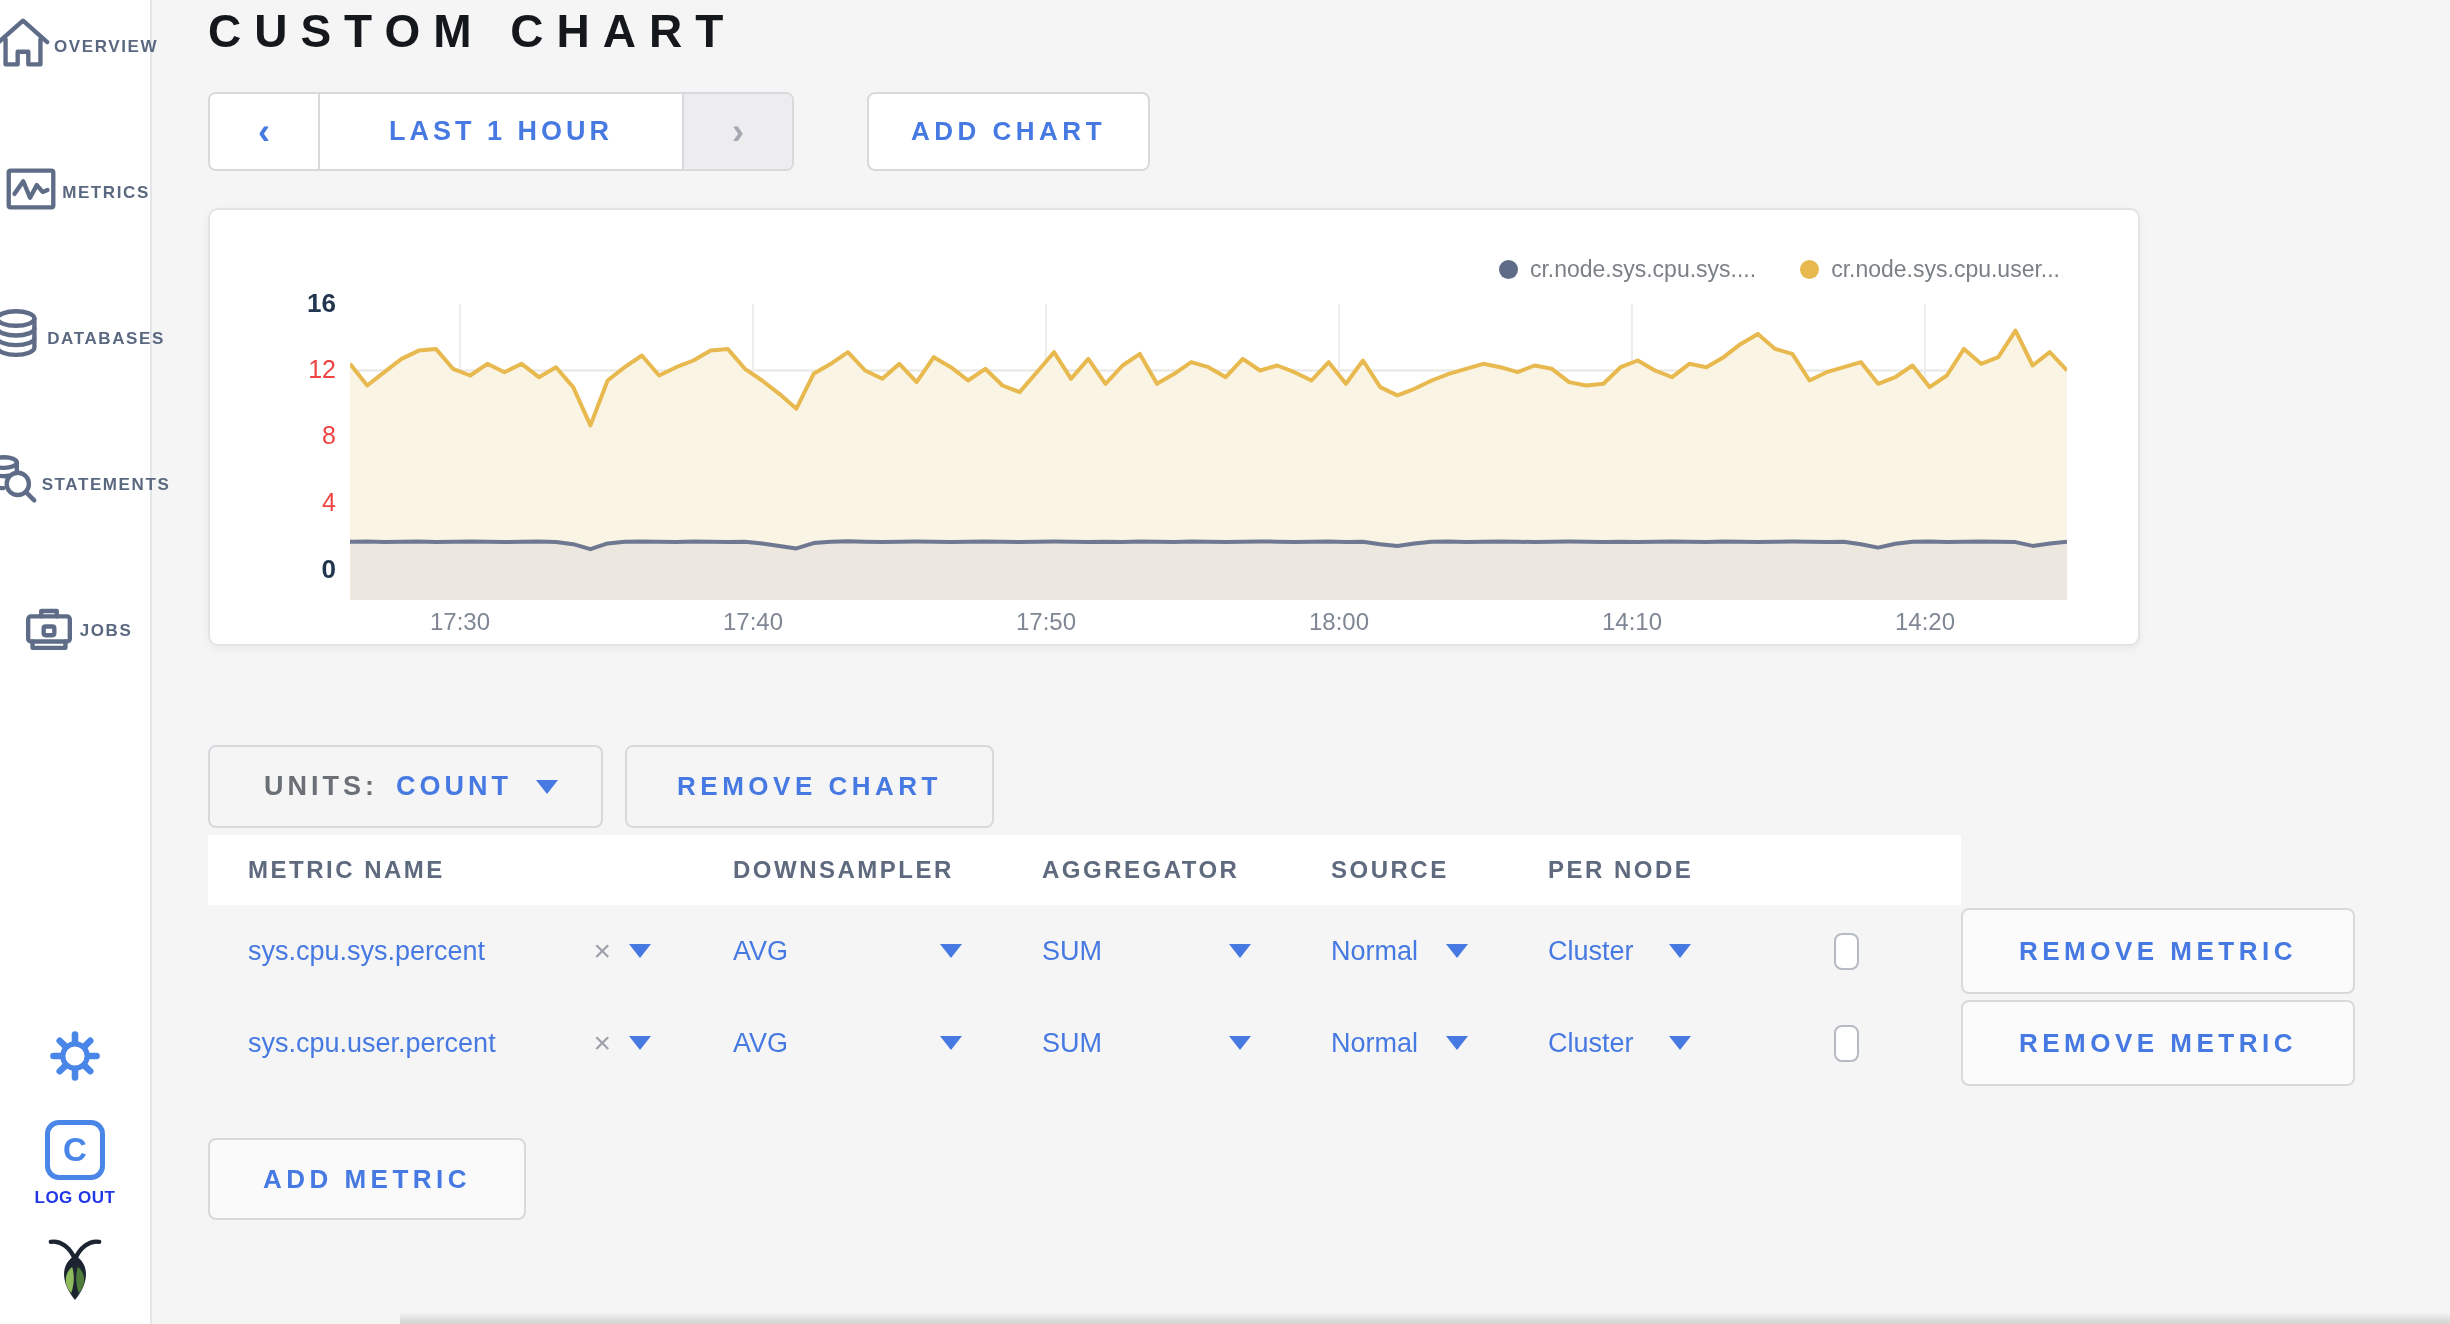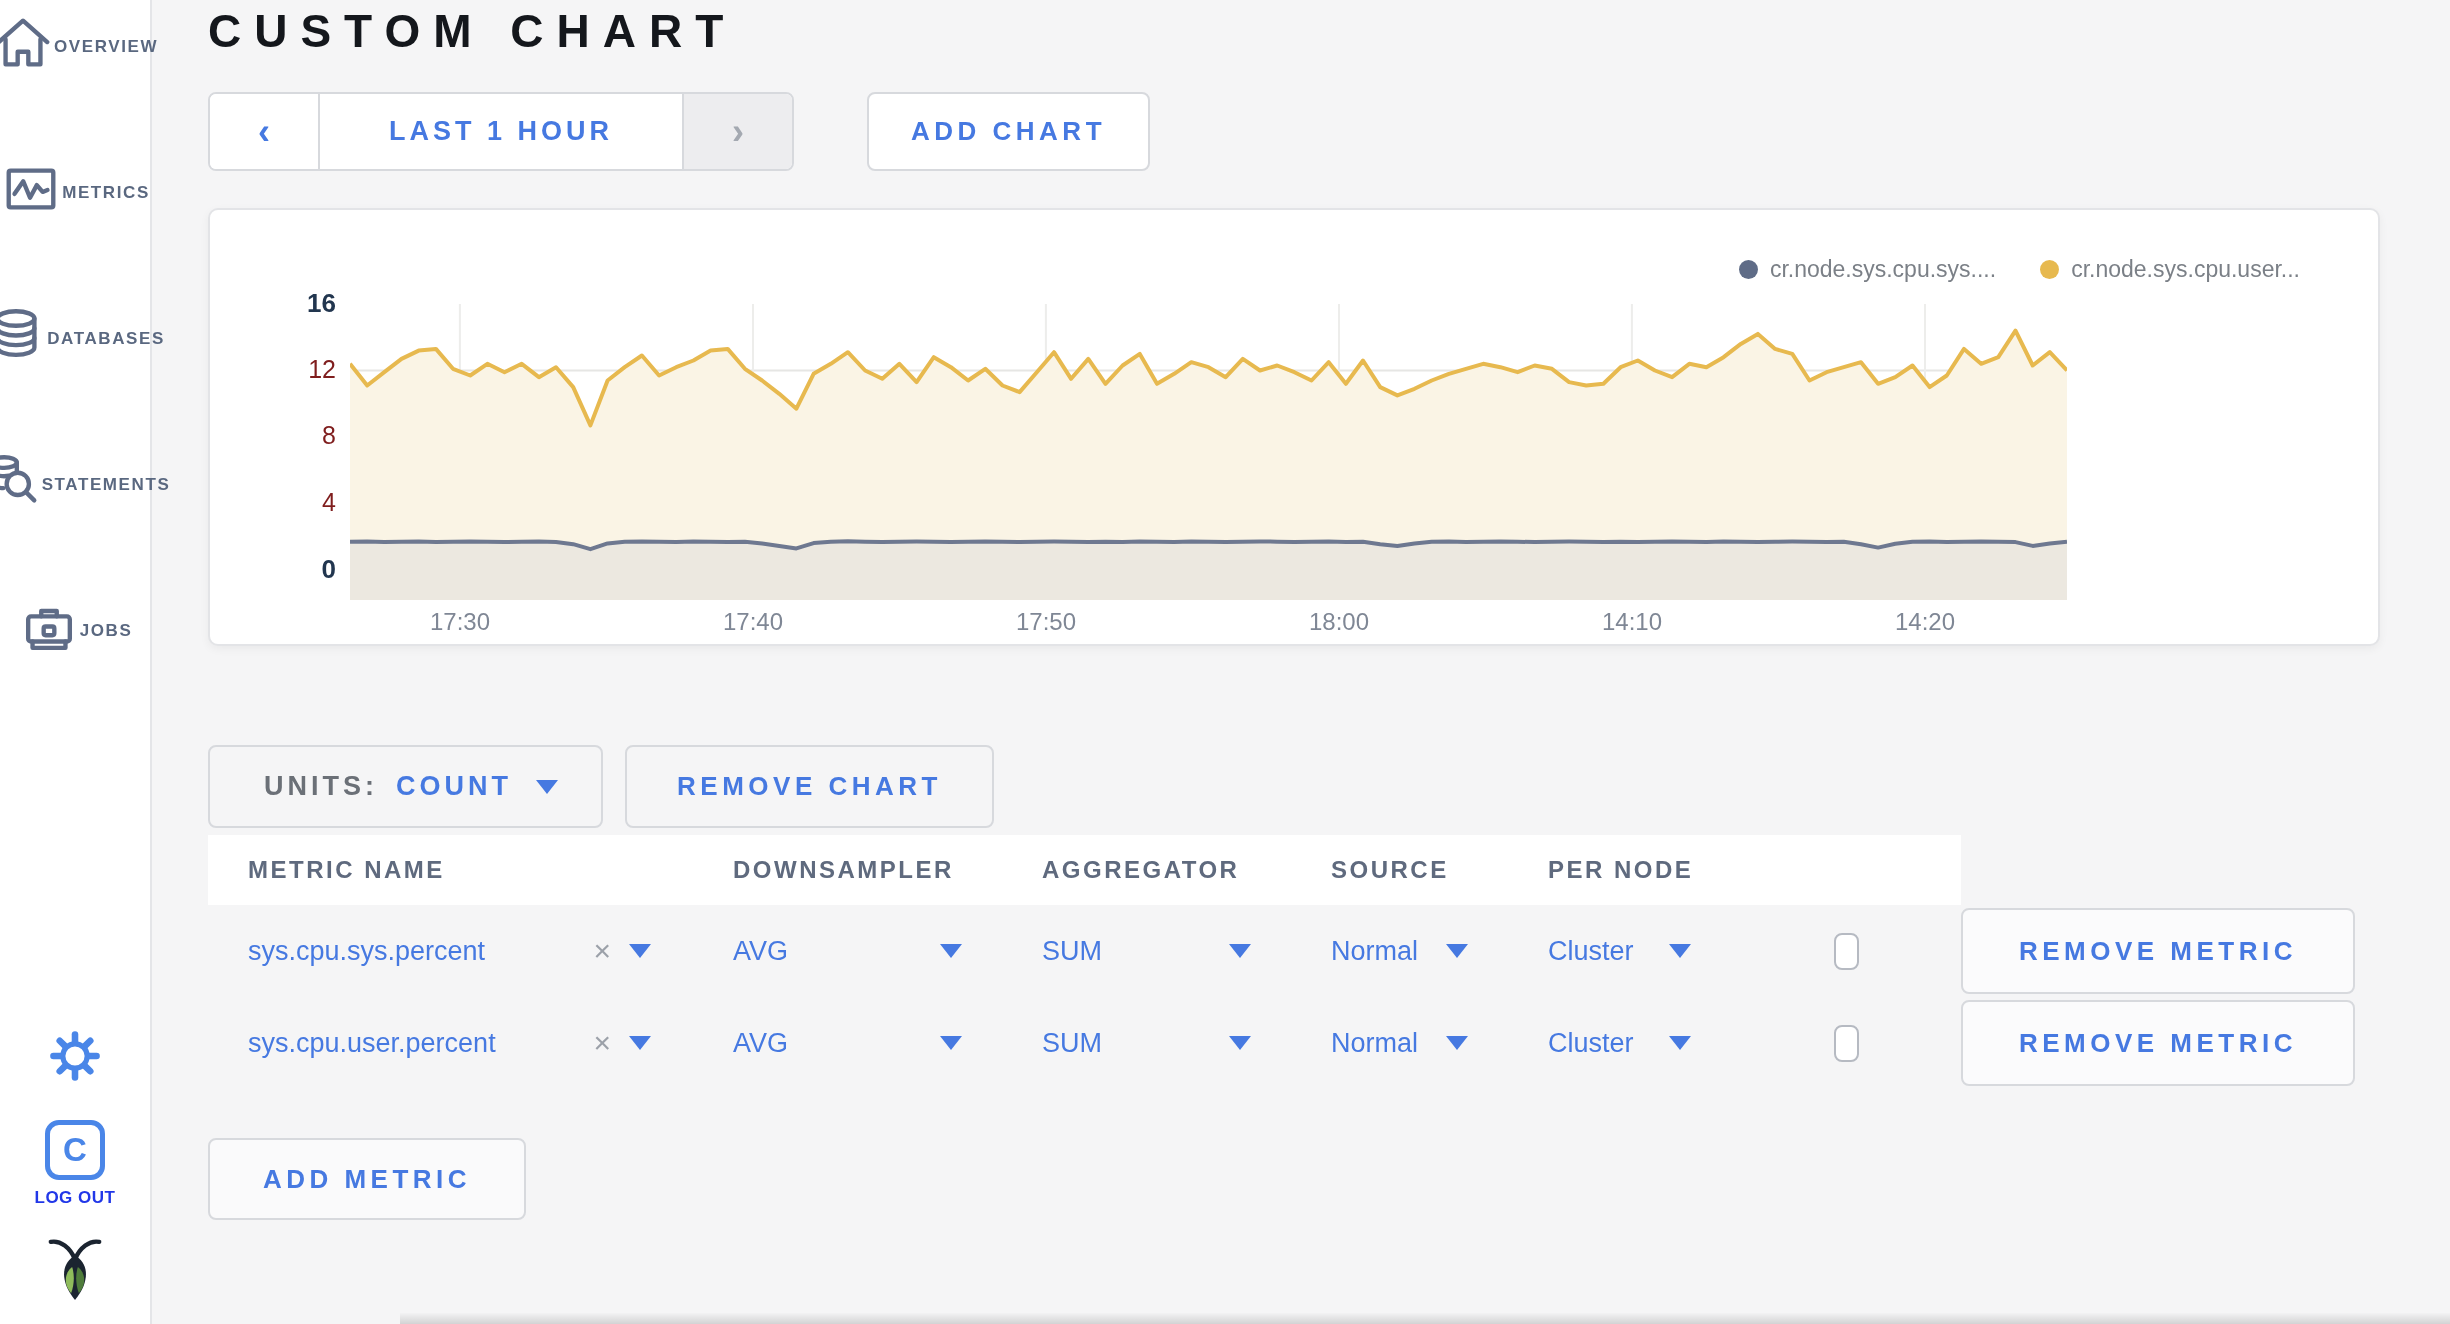--- a/index.html
+++ b/index.html
@@ -34,29 +34,29 @@
   .tp-label { width:362px; font-size:27px; font-weight:700; letter-spacing:4px; color:#4679E1; }
   .tp-next { width:110px; border-left:2px solid #D7D9DD; background:#EDEDEF; }
   .tp-chevron { font-size:36px; line-height:1; color:#4679E1; font-weight:700; }
   .tp-next .tp-chevron { color:#A4A9B1; }
   .btn { display:flex; align-items:center; justify-content:center; background:#fff;
          border:2px solid #D7D9DD; border-radius:8px; color:#4679E1; font-size:26px; font-weight:700;
          letter-spacing:4.5px; cursor:pointer; font-family:inherit; white-space:nowrap; }
   .add-chart { width:283px; margin-left:73px; }
 
   
-  .chart-card { position:absolute; left:208px; top:208px; width:2172px; height:438px; background:#fff;
+  .chart-card { position:absolute; left:208px; top:208px; width:1932px; height:438px; background:#fff;
                 border:2px solid #E3E4E7; border-radius:10px; box-shadow:0 3px 10px rgba(0,0,0,0.05); }
   .legend { position:absolute; right:78px; top:46px; display:flex; gap:44px; }
   .legend-item { display:flex; align-items:center; gap:12px; }
   .legend-dot { width:19px; height:19px; border-radius:50%; }
   .legend-label { font-size:23px; color:#7B8087; }
   .plot { position:absolute; left:140px; top:94px; width:1717px; height:296px; }
   .y-labels { position:absolute; left:42px; top:0; width:84px; height:100%; }
-  .y-labels span { position:absolute; width:84px; text-align:right; font-size:25px; color:#7f1d1d; }
+  .y-labels span { position:absolute; width:84px; text-align:right; font-size:25px; color:#ef4444; }
   .y-labels span.emph { color:#22364F; font-weight:700; font-size:26px; }
   .x-labels { position:absolute; left:140px; top:392px; width:1717px; height:40px; }
   .x-labels span { position:absolute; width:110px; text-align:center; font-size:24px; color:#7F8795; }
 
   
   .units-row { position:absolute; left:208px; top:745px; display:flex; height:83px; }
   .units-box { width:395px; border:2px solid #D7D9DD; border-radius:8px; display:flex; align-items:center;
                padding-left:54px; cursor:pointer; background:transparent; }
   .units-label { font-size:27px; font-weight:700; letter-spacing:4px; color:#6B7077; }
   .units-value { font-size:27px; font-weight:700; letter-spacing:4px; color:#4679E1; margin-left:18px; }

